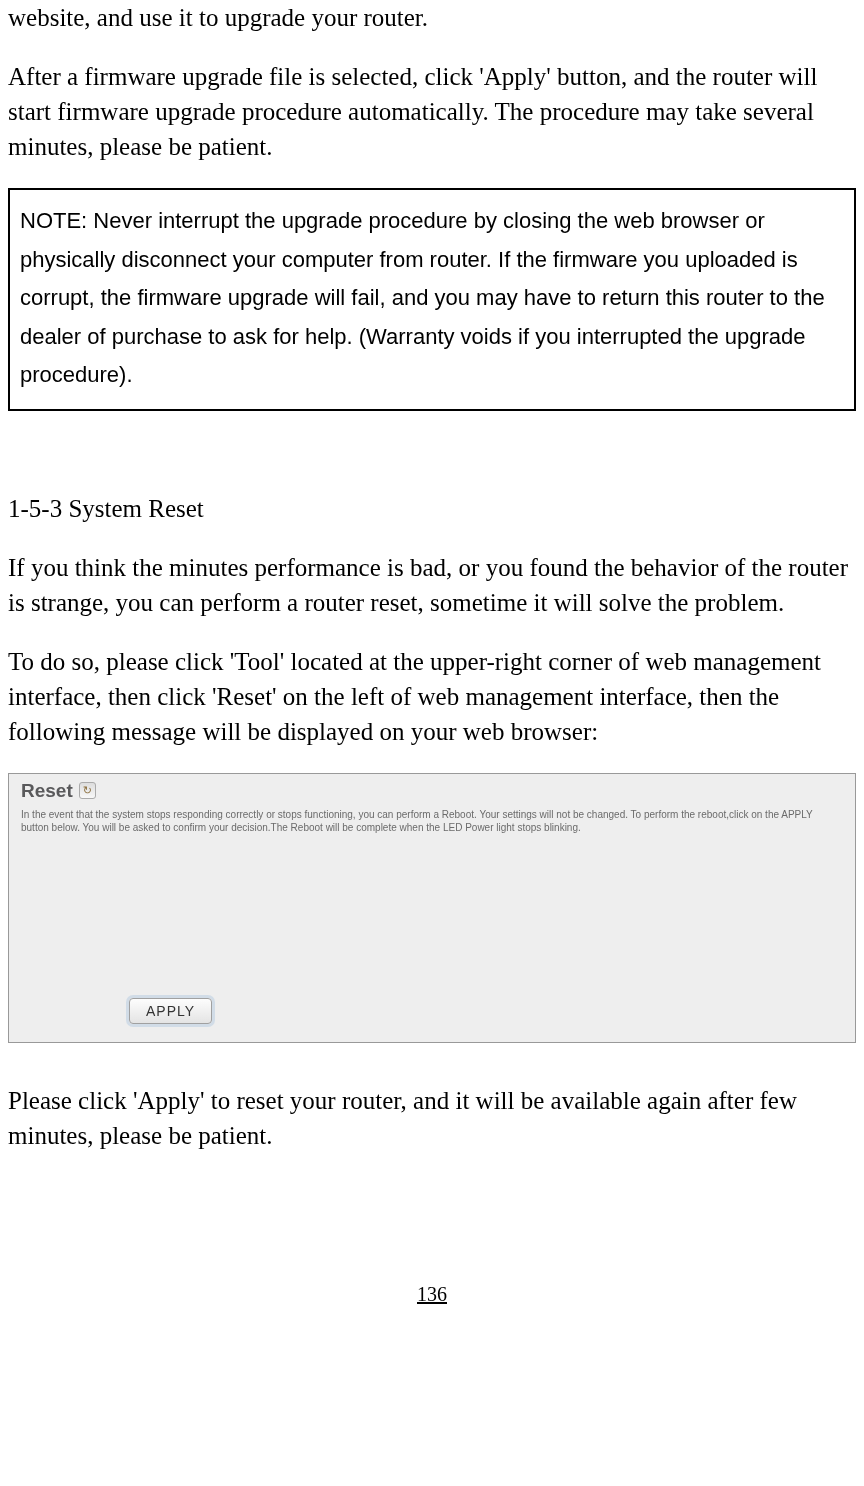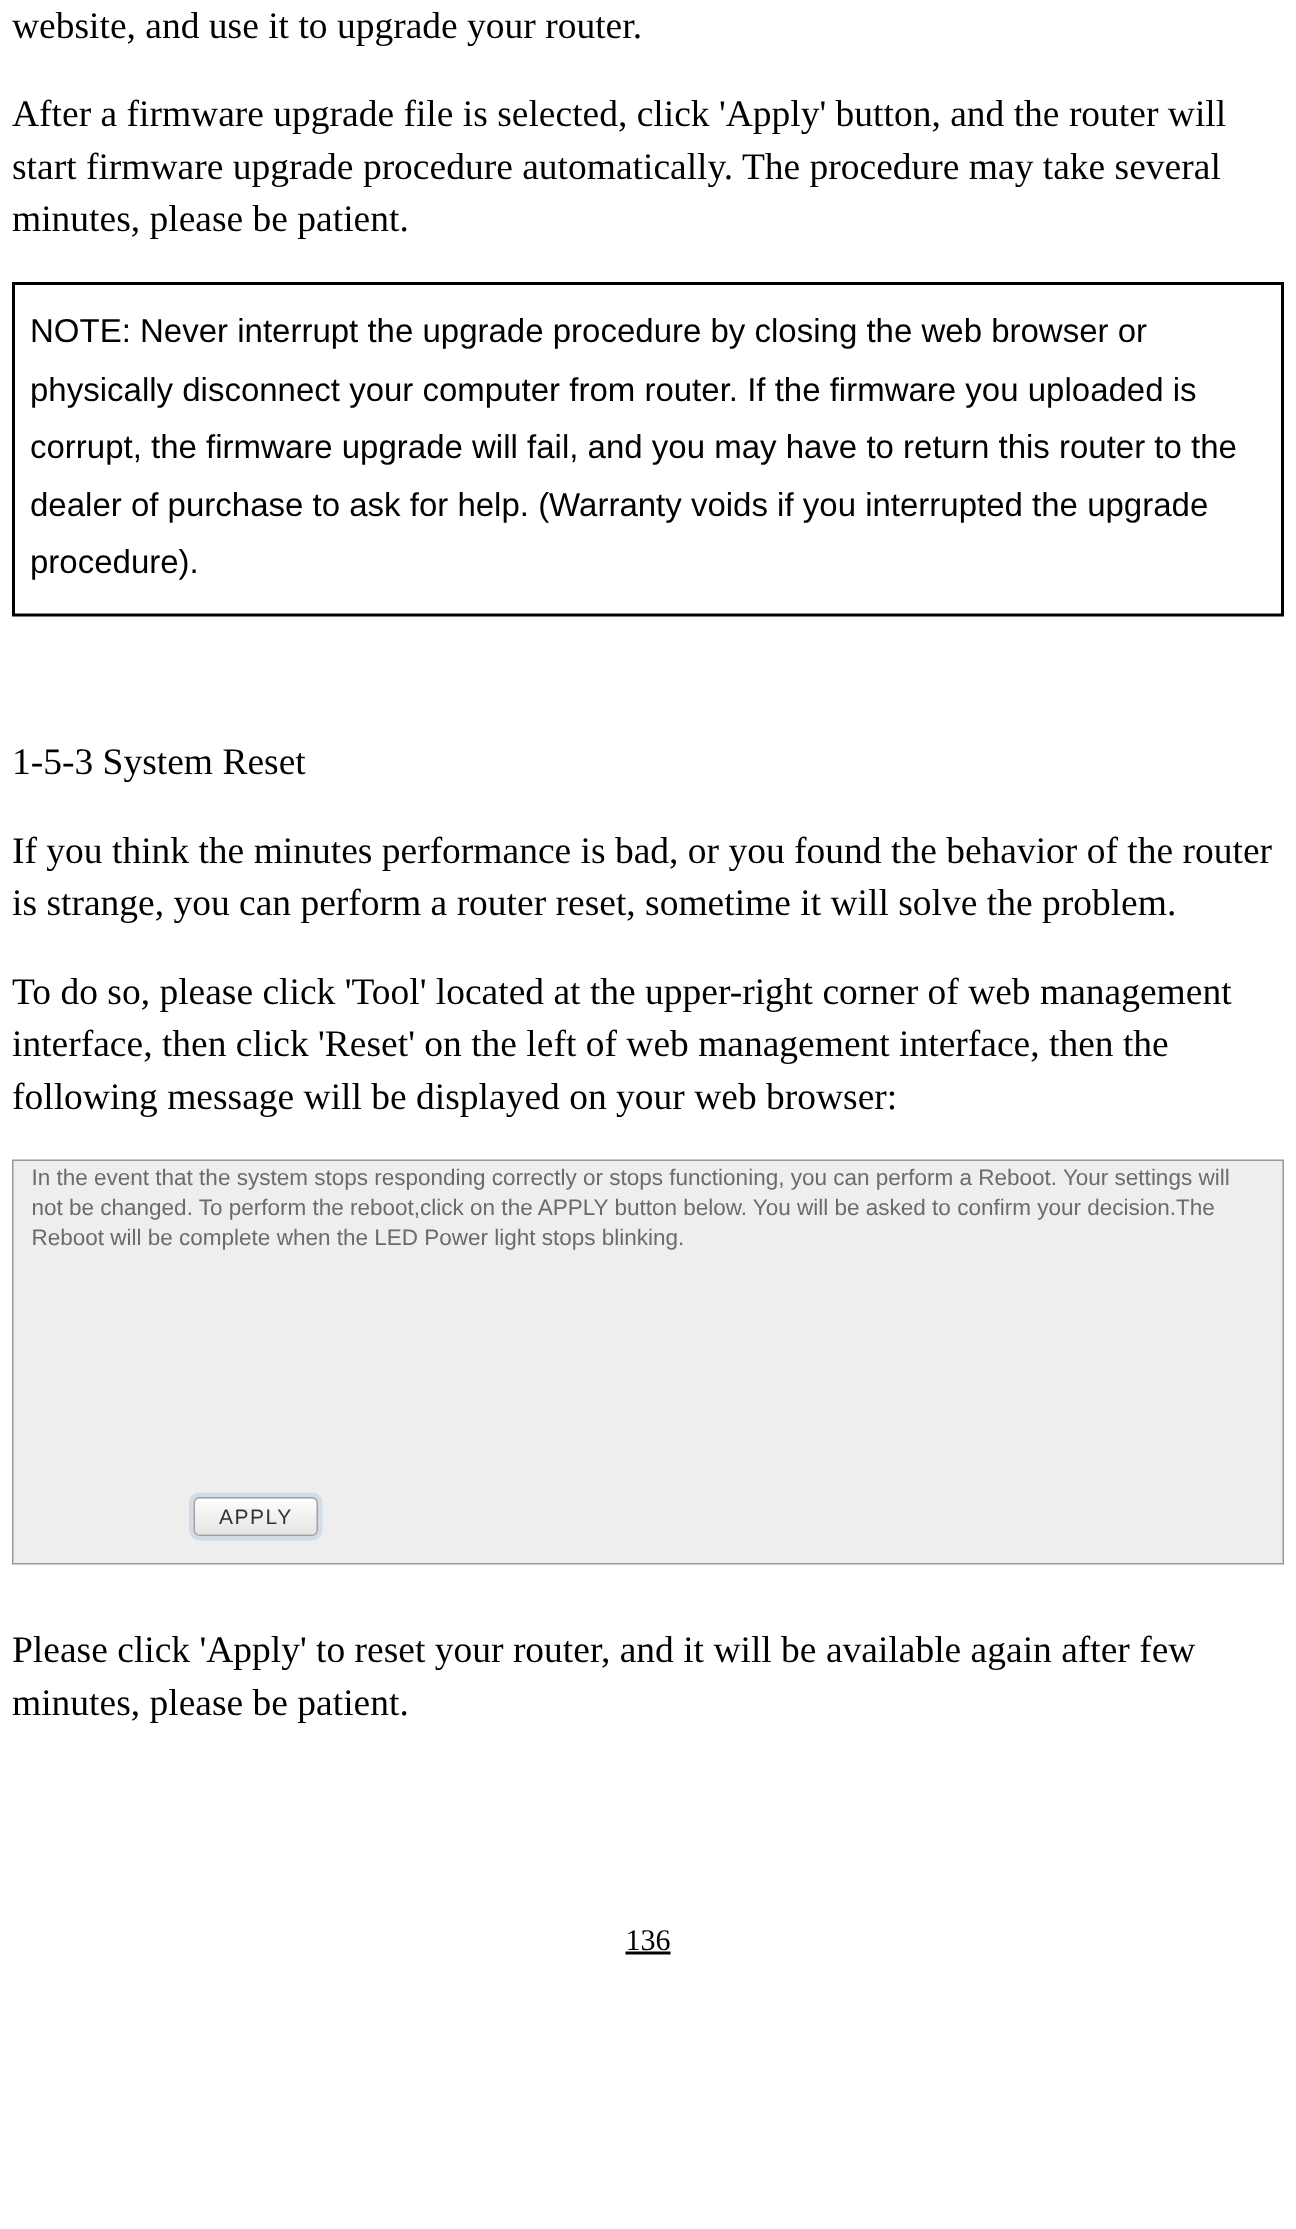--- a/index.html
+++ b/index.html
@@ -64,21 +64,21 @@
       border: 1px solid #aaa;
       border-radius: 3px;
       display: inline-flex;
       align-items: center;
       justify-content: center;
       font-size: 11px;
       color: #8a6d3b;
     }
     .ss-description {
       font-family: Arial, Helvetica, sans-serif;
-      font-size: 15px;
+      font-size: 10px;
       color: #6b6b6b;
       line-height: 1.35;
       padding: 2px 12px 8px 12px;
     }
     .ss-button-row {
       position: absolute;
       left: 120px;
       bottom: 18px;
     }
     .ss-apply-btn {
@@ -112,20 +112,24 @@
   <p class="note-text">NOTE: Never interrupt the upgrade procedure by closing the web browser or physically disconnect your computer from router. If the firmware you uploaded is corrupt, the firmware upgrade will fail, and you may have to return this router to the dealer of purchase to ask for help. (Warranty voids if you interrupted the upgrade procedure).</p>
 </div>
 
 <p class="section-heading">1-5-3 System Reset</p>
 
 <p class="body-text">If you think the minutes performance is bad, or you found the behavior of the router is strange, you can perform a router reset, sometime it will solve the problem.</p>
 
 <p class="body-text">To do so, please click 'Tool' located at the upper-right corner of web management interface, then click 'Reset' on the left of web management interface, then the following message will be displayed on your web browser:</p>
 
 <div class="screenshot-container">
+  <div class="ss-header">
+    <span class="ss-header-title">Reset</span>
+    <span class="ss-icon">↻</span>
+  </div>
   <div class="ss-description">In the event that the system stops responding correctly or stops functioning, you can perform a Reboot. Your settings will not be changed. To perform the reboot,click on the APPLY button below. You will be asked to confirm your decision.The Reboot will be complete when the LED Power light stops blinking.</div>
   <div class="ss-button-row">
     <button class="ss-apply-btn">APPLY</button>
   </div>
 </div>
 
 <p class="body-text">Please click 'Apply' to reset your router, and it will be available again after few minutes, please be patient.</p>
 
 <div class="page-number">136</div>
 

